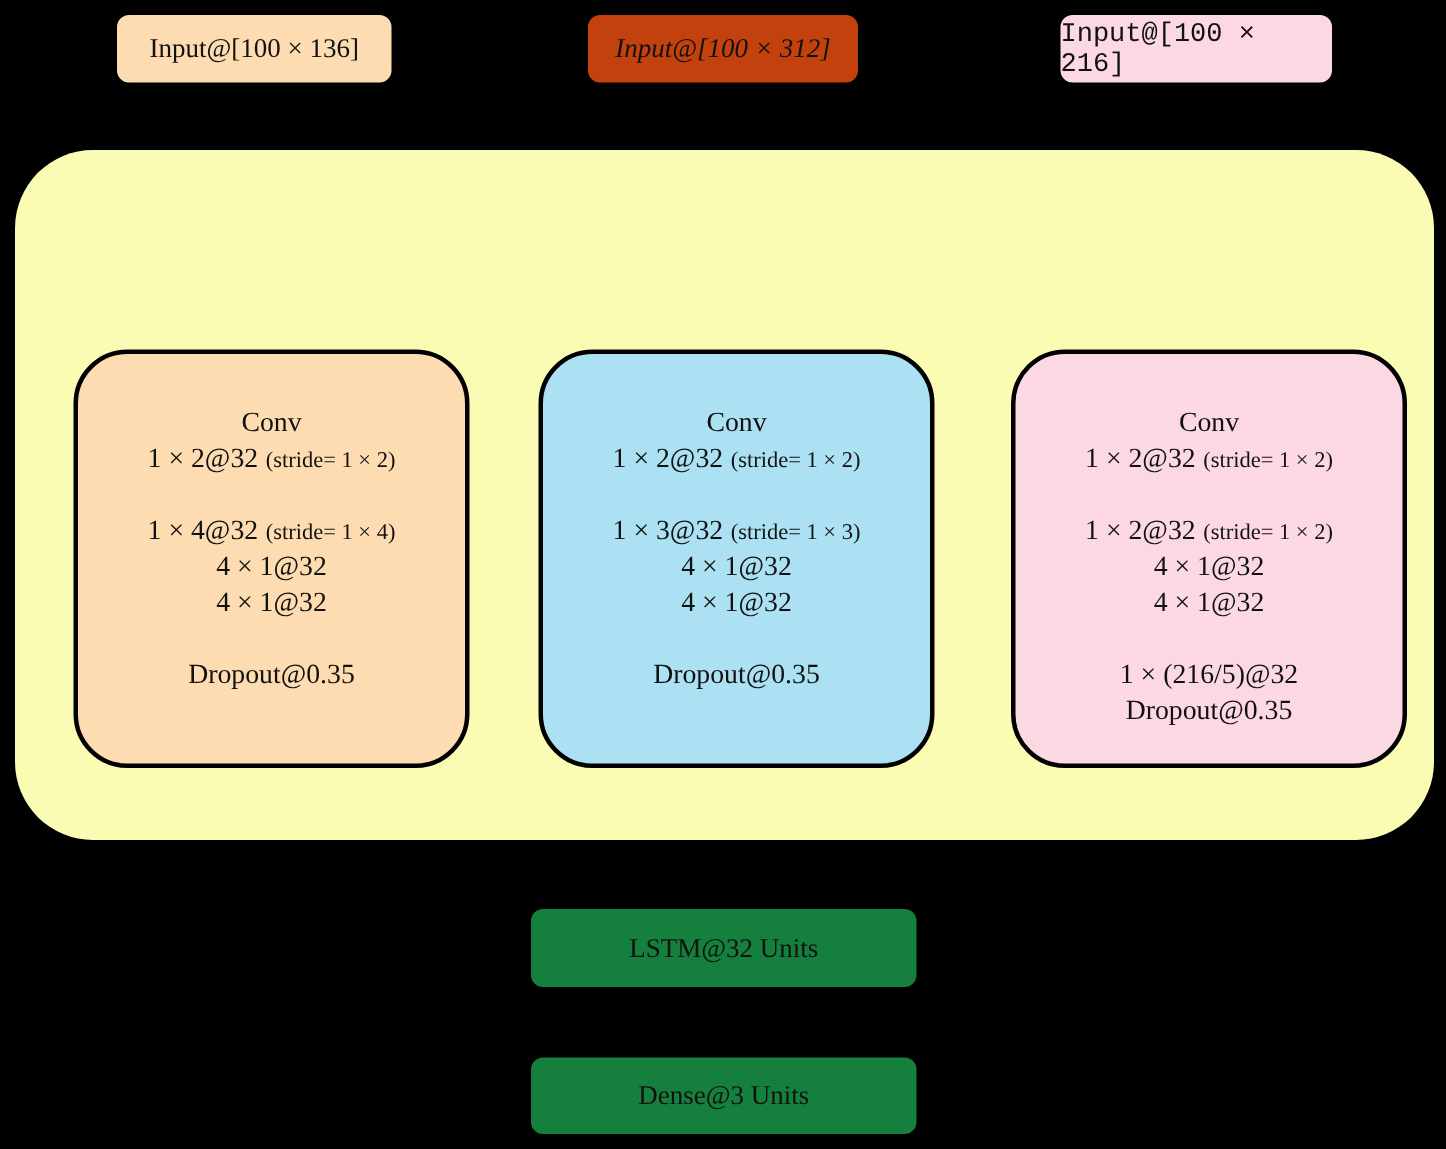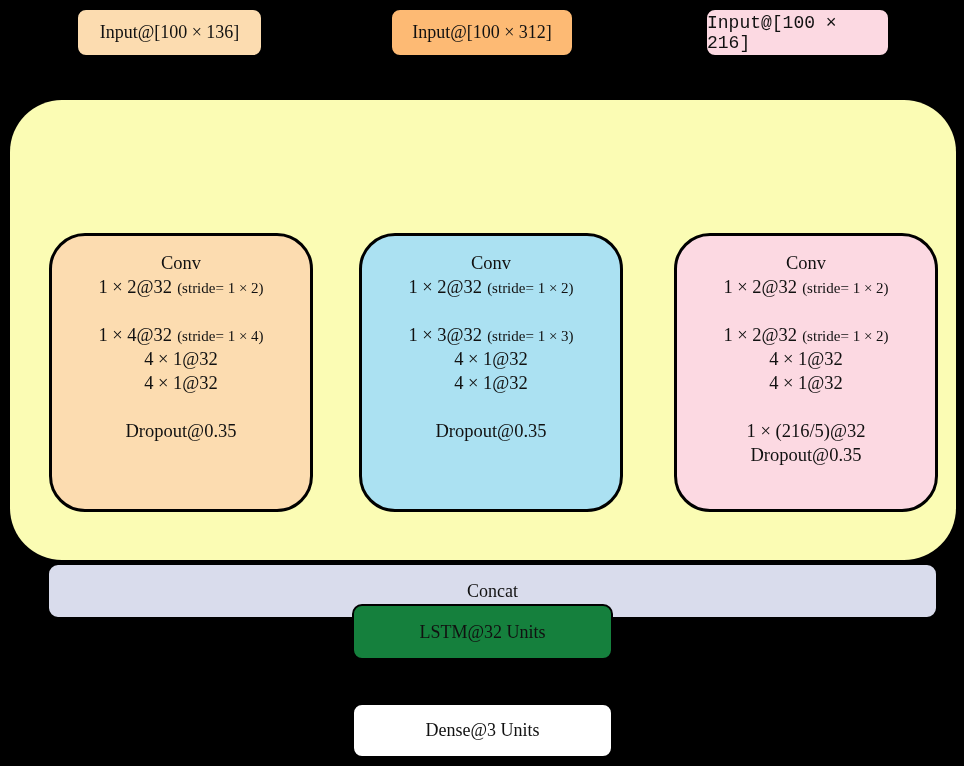--- a/index.html
+++ b/index.html
@@ -15,37 +15,37 @@
   .center-flex { display:flex; align-items:center; justify-content:center; }
 
   
   .input-box {
     top:8px; height:49px;
     border:2px solid #000;
     border-radius:10px;
     font-size:18px;
   }
   #input-0 { left:76px;  width:187px; background:#fcdcb0; }
-  #input-1 { left:390px; width:184px; background:#fdba74; }
+  #input-1 { left:390px; width:184px; background:#c2410c;font-style:italic; }
   #input-2 { left:705px; width:185px; background:#fcd9e2;font-family:Liberation Mono, monospace; }
 
   
   .feature-container {
     left:10px; top:100px; width:946px; height:460px;
     background:#fbfcb4;
     border-radius:52px;
   }
 
   
   .conv-block {
     top:133px; width:264px; height:279px;
     border:3px solid #000;
     border-radius:36px;
     text-align:center;
-    padding-top:15px;
+    padding-top:34px;
     font-size:18.5px;
   }
   #conv-0 { left:39px;  background:#fcdcb0; }
   #conv-1 { left:349px; background:#abe1f2; }
   #conv-2 { left:664px; background:#fcd9e2; }
   .conv-line { height:24px; line-height:24px; white-space:nowrap; }
   .conv-note { font-size:15px; margin-left:5px; }
 
   
   .concat-bar {
@@ -59,21 +59,21 @@
   
   .lstm-box {
     left:352px; top:604px; width:261px; height:56px;
     background:#15803d;
     border:2px solid #000;
     border-radius:10px;
     font-size:18px;
   }
   .dense-box {
     left:352px; top:703px; width:261px; height:55px;
-    background:#ffffff;
+    background:#15803d;
     border:2px solid #000;
     border-radius:10px;
     font-size:18px;
   }
 </style>
 </head>
 <body>
 
 <div class="abs center-flex input-box" id="input-0">
   <span>Input@[100 × 136]</span>
@@ -114,23 +114,20 @@
     <div class="conv-line"><span>1 × 2@32</span><span class="conv-note">(stride= 1 × 2)</span></div>
     <div class="conv-line"></div>
     <div class="conv-line"><span>1 × 2@32</span><span class="conv-note">(stride= 1 × 2)</span></div>
     <div class="conv-line">4 × 1@32</div>
     <div class="conv-line">4 × 1@32</div>
     <div class="conv-line"></div>
     <div class="conv-line">1 × (216/5)@32</div>
     <div class="conv-line">Dropout@0.35</div>
   </div>
 
-  <div class="abs center-flex concat-bar">
-    <span>Concat</span>
-  </div>
 
 </div>
 
 <div class="abs center-flex lstm-box">
   <span>LSTM@32 Units</span>
 </div>
 
 <div class="abs center-flex dense-box">
   <span>Dense@3 Units</span>
 </div>

